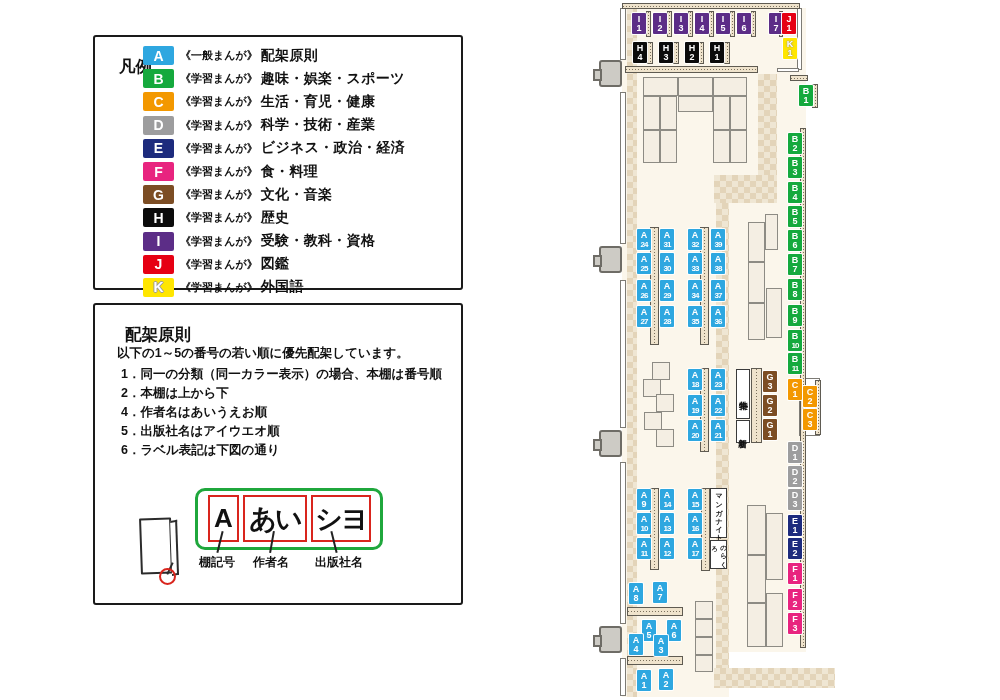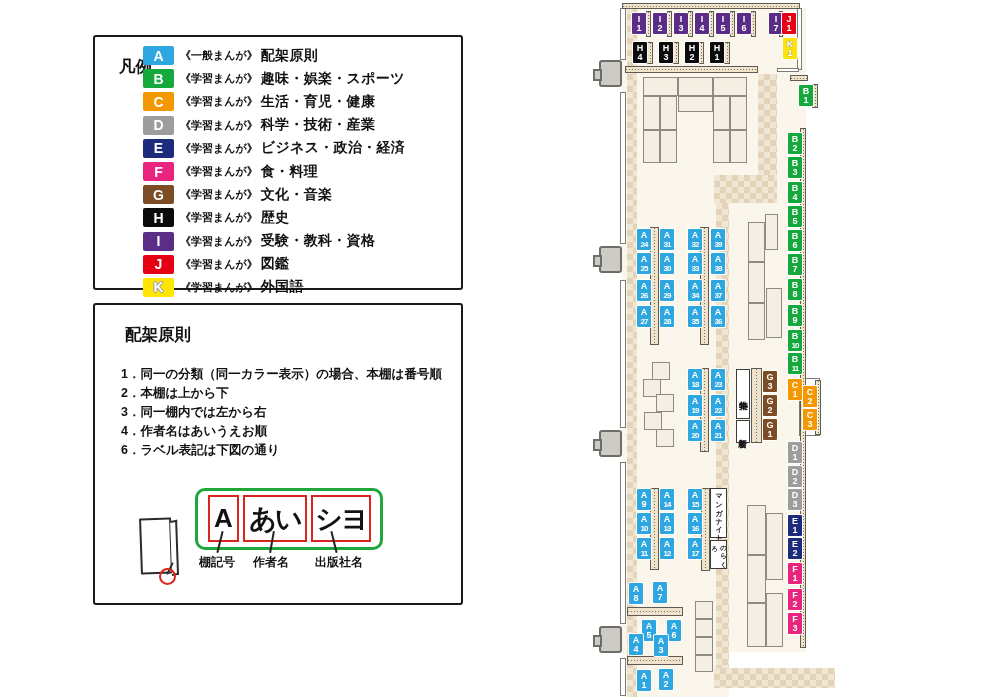--- a/index.html
+++ b/index.html
@@ -133,25 +133,26 @@
       <div class="lrow">
         <div class="chip k" style="background: rgb(255, 230, 0);">K</div>
         <div class="series">《学習まんが》</div>
         <div class="category">外国語</div>
       </div>
     </div>
 </section>
 
 <section class="panel" style="left:93px;top:303px;width:370px;height:302px;">
   <h2 class="p-title" style="left:20px;top:9px;">配架原則</h2>
+  <div class="intro">以下の1～5の番号の若い順に優先配架しています。</div>
   <div class="plist">
       <div class="pitem">1．同一の分類（同一カラー表示）の場合、本棚は番号順</div>
       <div class="pitem">2．本棚は上から下</div>
-      <div class="pitem">3．同一棚内では左から右</div>
       <div class="pitem">4．作者名はあいうえお順</div>
+      <div class="pitem">5．出版社名はアイウエオ順</div>
       <div class="pitem">6．ラベル表記は下図の通り</div>
     </div>
   <div class="diagram">
     <div class="book"></div>
     <div class="ribbon"></div>
     <div class="redcircle"></div>
     <div class="gbox">
         <div class="rbox s0">A</div>
         <div class="rbox s1">あい</div>
         <div class="rbox s2">シヨ</div>

